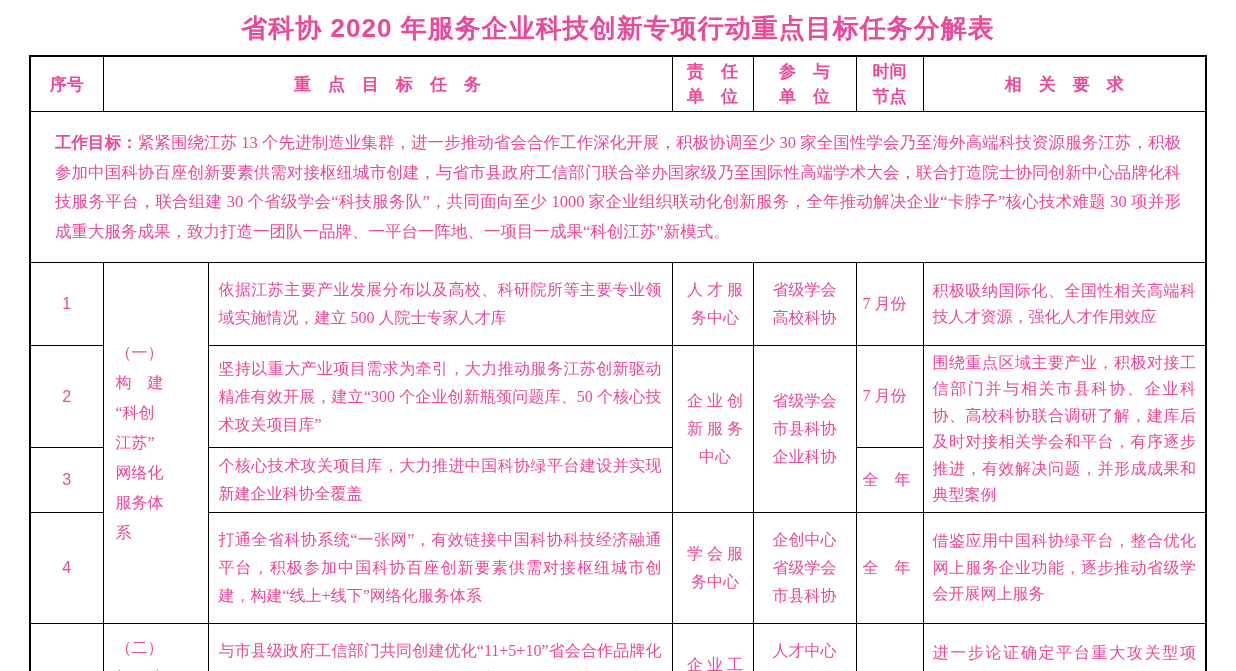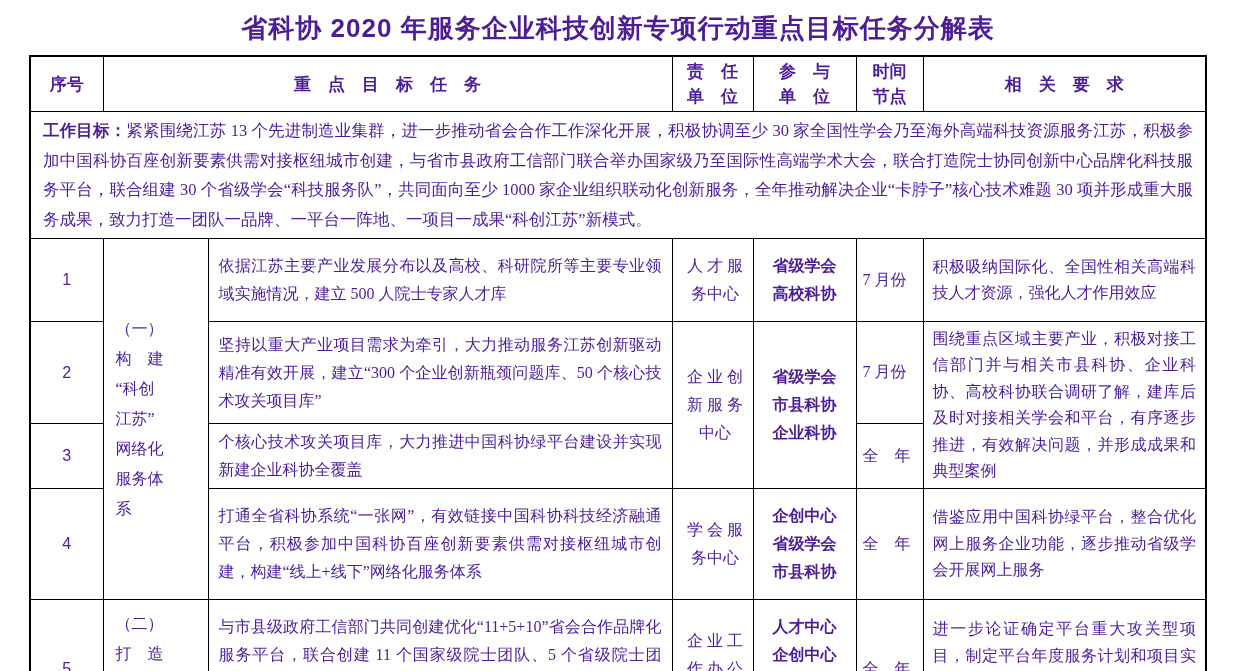--- a/index.html
+++ b/index.html
@@ -1,18 +1,18 @@
 <!DOCTYPE html>
 <html><head>
 <meta charset="utf-8">
 <style>
   * { box-sizing: border-box; }
   html,body { margin:0; padding:0; background:#fff; }
   .page {
-    width:1236px; height:671px; background:#fff; color:#4c1d95;
+    width:1236px; height:671px; background:#fff; color:#ec4899;
     font-family:"Liberation Serif", serif; overflow:hidden;
   }
   .doc-title {
     margin:9px 0 8px 0; text-align:center;
     font-family:"Liberation Sans", sans-serif;
     font-size:26px; font-weight:bold; line-height:38px; letter-spacing:1px;
   }
   table.breakdown {
     width:1176px; margin:0 auto; border-collapse:collapse;
     table-layout:fixed; border:2px solid #000;
@@ -25,29 +25,29 @@
   }
   tr.hdr      { height:48px; }
   tr.goalrow  { height:121px; }
   tr.r1 { height:61px; }
   tr.r2 { height:102px; }
   tr.r3 { height:65px; }
   tr.r4 { height:88px; }
   tr.r5 { height:124px; }
   td { font-size:16px; }
   .goal {
-    margin:0; padding:2px 6px; font-size:16.5px; line-height:29.5px;
+    margin:12px; padding:2px 6px; font-size:16.5px; line-height:29.5px;
     text-align:justify;
   }
   .goal-label { font-family:"Liberation Sans", sans-serif; font-weight:bold; }
   .seq  { text-align:center; font-family:"Liberation Sans", sans-serif; font-size:16px; }
   .cat  { white-space:pre-line; text-align:left; line-height:30px; padding:2px 4px 2px 12px; }
   .task { text-align:justify; line-height:28px; padding:2px 10px;margin-left:44px; }
   .resp { white-space:pre-line; text-align:center; line-height:28px; padding:2px 4px 2px 9px; }
-  .part { white-space:pre-line; text-align:center; line-height:28px; padding:13px 2px;font-weight:bold; }
+  .part { white-space:pre-line; text-align:center; line-height:28px; padding:13px 2px; }
   .time { text-align:left; white-space:pre-line;margin-left:8px; }
   .req  { text-align:justify; line-height:26.5px; padding:2px 9px; }
 </style>
 </head>
 <body>
 
 <div class="page">
 
   <h1 class="doc-title">省科协 2020 年服务企业科技创新专项行动重点目标任务分解表</h1>
 

